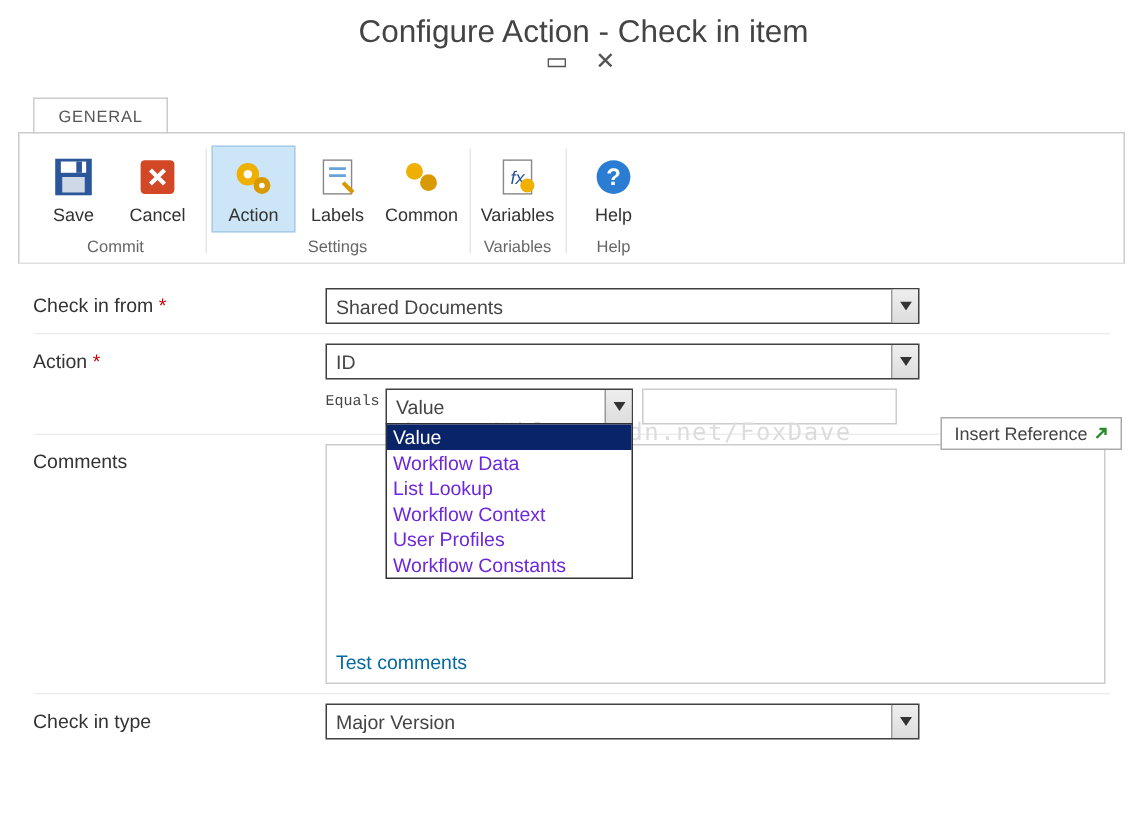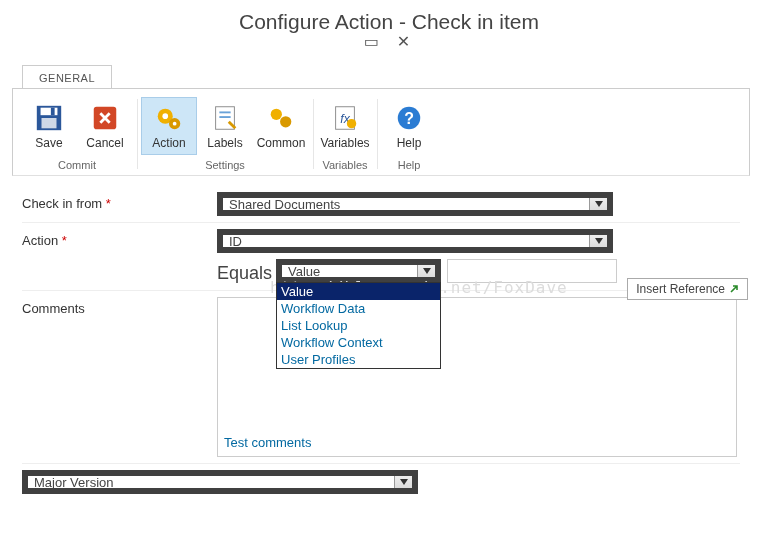--- a/index.html
+++ b/index.html
@@ -96,21 +96,21 @@
   .row:last-child { border-bottom: none;}
   .field-label {
     width: 195px;
     padding-top: 4px;
     font-size: 13px;
     color: #333;
   }
   .req { color: #c00; }
   .controls { flex: 1; display: flex; flex-direction: column; }
   .select {
-    border: 6px solid #404040;
+    border: 1px solid #404040;
     height: 24px;
     display: flex;
     align-items: center;
     justify-content: space-between;
     padding: 0 0 0 6px;
     background: #fff;
     width: 340px;
     position: relative;
     gap: 46px;
   }
@@ -119,42 +119,42 @@
     width: 18px;
     height: 100%;
     background: linear-gradient(#eee,#ddd);
     border-left: 1px solid #999;
     display: flex;
     align-items: center;
     justify-content: center;
   }
   .select .dd-btn svg { width: 8px; height: 6px; }
   .where-sub { display: flex; align-items: flex-start; margin-top: 6px; position: relative; }
-  .equals-label { padding: 4px 4px 0 0; font-size: 18px; }
+  .equals-label { padding: 4px 4px 0 0; font-size: 10px; font-family: Liberation Mono, monospace; }
   .select.small { width: 165px; }
   .text-input {
     border: 1px solid #ccc;
     height: 24px;
     width: 170px;
     margin-left: 6px;
     padding: 0 4px;
   }
   .dropdown-open {
     position: absolute;
     top: 23px;
     left: 0;
     width: 165px;
     border: 1px solid #333;
     background: #fff;
     z-index: 50;
   }
   .dropdown-open .opt {
     padding: 1px 4px;
     font-size: 13px;
-    color: #0369a1;
+    color: #6d28d9;
     cursor: pointer;
   }
   .dropdown-open .opt.selected {
     background: #0a246a;
     color: #fff;
   }
   .comments-box {
     border: 1px solid #ccc;
     height: 160px;
     width: 520px;
@@ -340,37 +340,39 @@
                   <path d="M0 0 L8 0 L4 6 Z" fill="#333"></path>
                 </svg>
               </div>
           </div>
           <div class="dropdown-open">
             <div class="opt selected">Value</div>
             <div class="opt">Workflow Data</div>
             <div class="opt">List Lookup</div>
             <div class="opt">Workflow Context</div>
             <div class="opt">User Profiles</div>
+            <div class="opt">Workflow Constants</div>
           </div>
         </div>
         <input class="text-input" value="" style="">
       </div>
     </div>
   </div>
 
   <div class="row">
     <div class="field-label">Comments</div>
     <div class="controls">
       <div class="comments-box">
         <span>Test comments</span>
       </div>
     </div>
   </div>
 
   <div class="row">
+    <div class="field-label">Check in type</div>
     <div class="controls">
       <div class="select wide">
         <span>Major Version</span>
         <div class="dd-btn">
             <svg viewBox="0 0 8 6">
               <path d="M0 0 L8 0 L4 6 Z" fill="#333"></path>
             </svg>
           </div>
       </div>
     </div>

